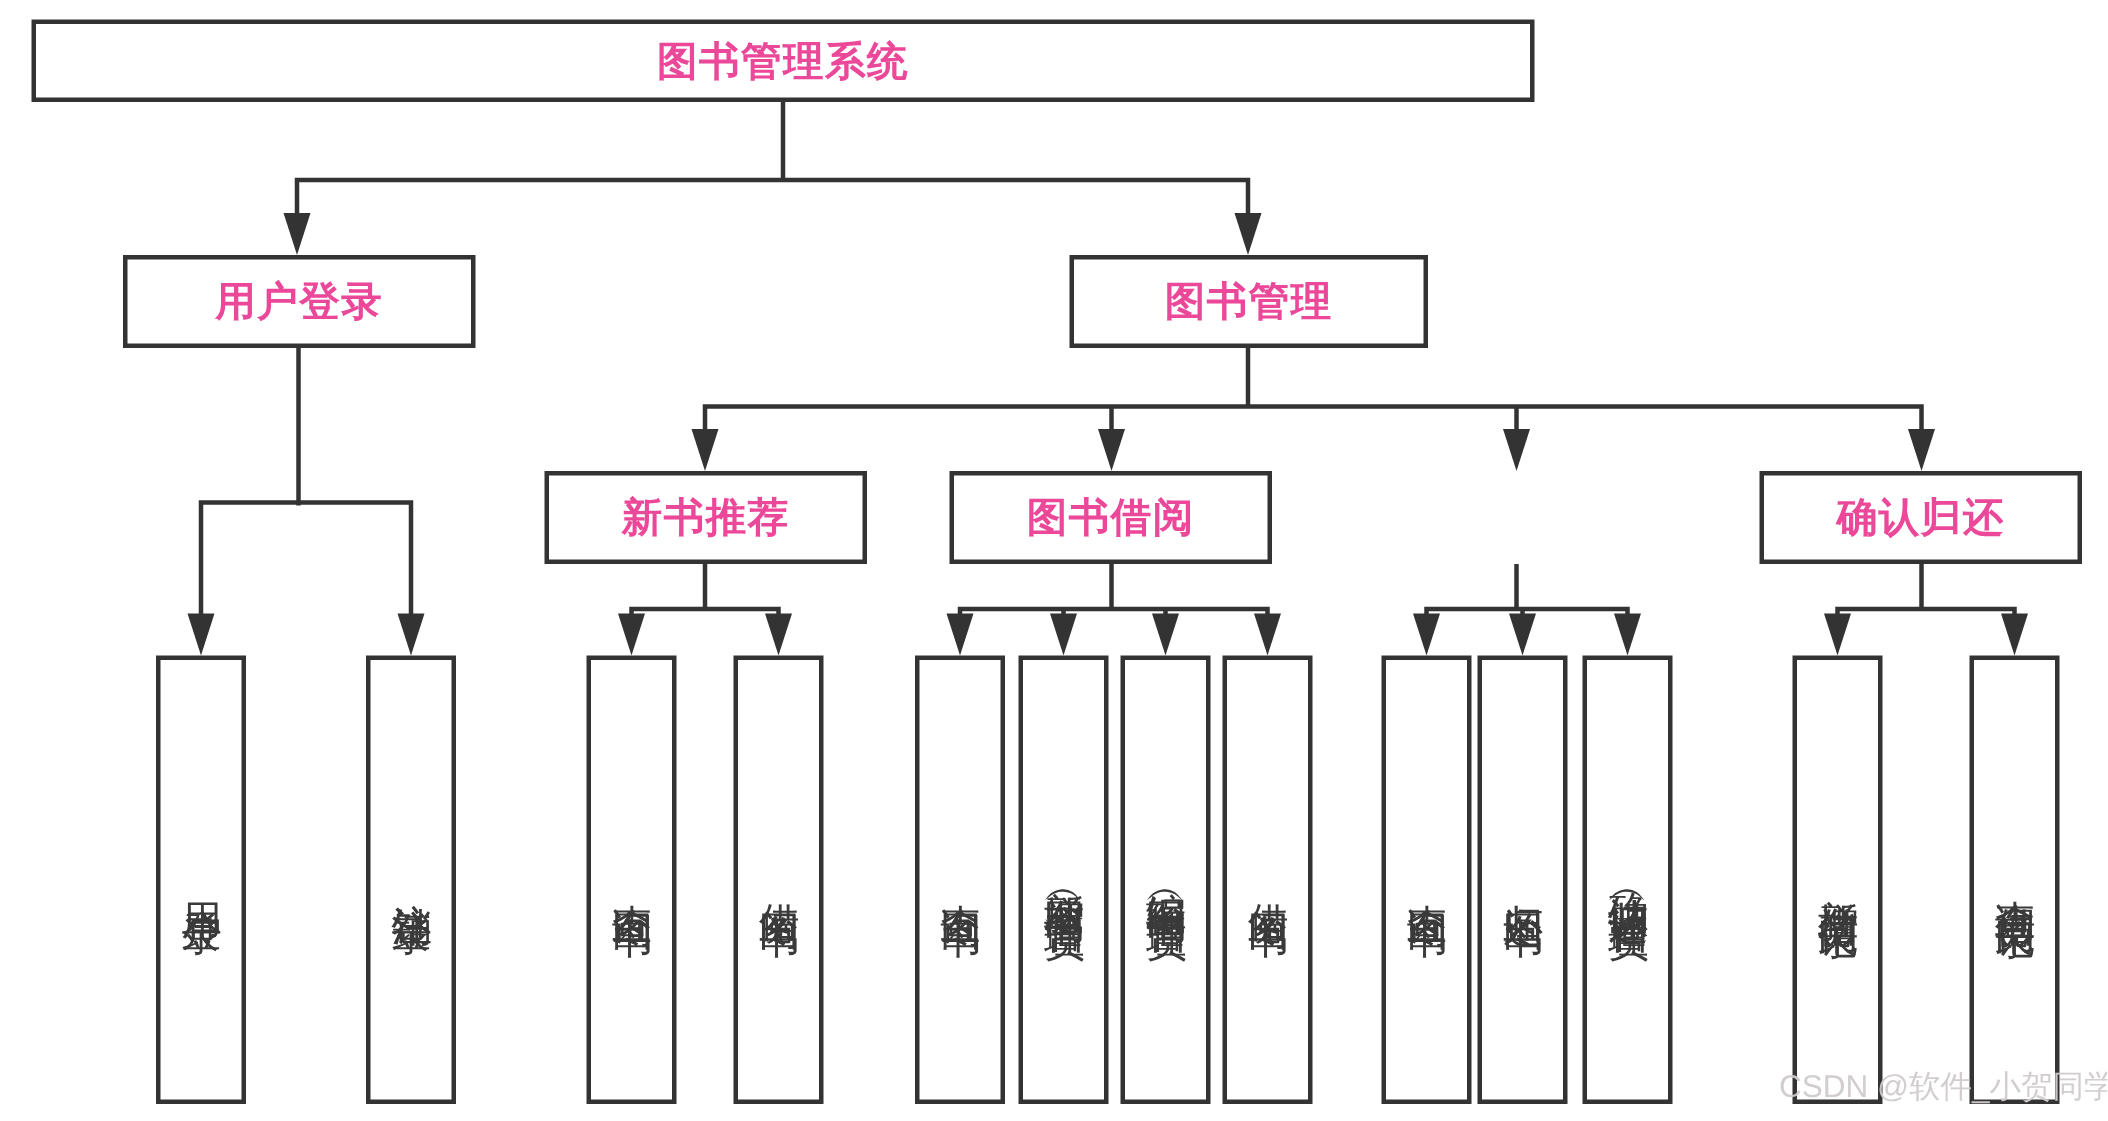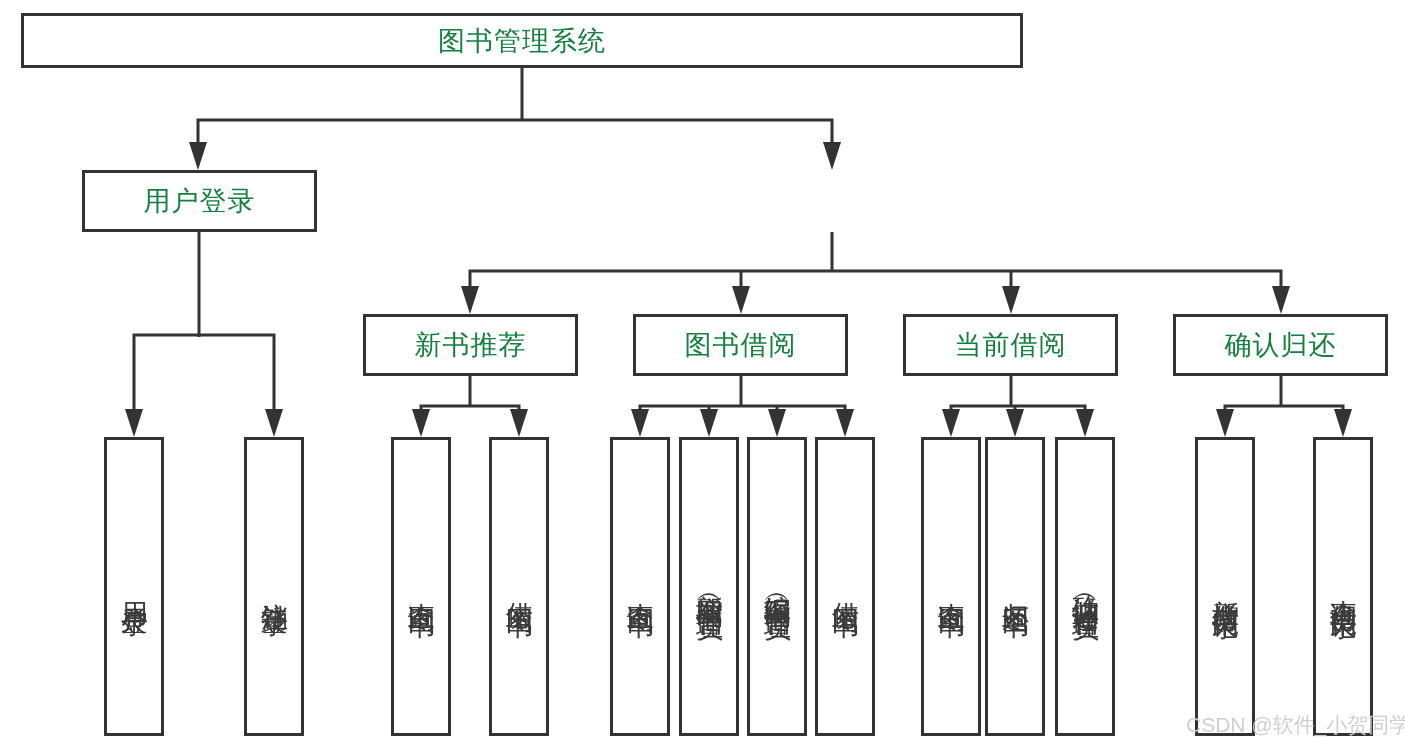--- a/index.html
+++ b/index.html
@@ -18,21 +18,22 @@
     box-sizing:border-box;
     border:3px solid #333333;
     background:#ffffff;
     display:flex;align-items:center;justify-content:center;
     color:#3a3a3a;
   }
   .hlabel{
     font-size:27px;
     letter-spacing:1px;
     white-space:nowrap;
-    color:#15803d;
+    color:#ec4899;
+    font-weight:bold;
   }
   .vlabel{
     writing-mode:vertical-rl;
     text-orientation:mixed;
     font-size:27px;
     letter-spacing:3px;
     line-height:1;
     white-space:nowrap;
     color:#3a3a3a;
   }
@@ -101,29 +102,29 @@
     <polygon points="1334,409 1352,409 1343,437"></polygon>
   </svg>
 
   <div class="box" style="left:21px;top:13px;width:1002px;height:55px">
     <span class="hlabel">图书管理系统</span>
   </div>
 
   <div class="box" style="left:82px;top:170px;width:235px;height:62px">
     <span class="hlabel">用户登录</span>
   </div>
+  <div class="box" style="left:713px;top:170px;width:239px;height:62px">
+    <span class="hlabel">图书管理</span>
+  </div>
 
   <div class="box" style="left:363px;top:314px;width:215px;height:62px">
     <span class="hlabel">新书推荐</span>
   </div>
   <div class="box" style="left:633px;top:314px;width:215px;height:62px">
     <span class="hlabel">图书借阅</span>
-  </div>
-  <div class="box" style="left:903px;top:314px;width:215px;height:62px">
-    <span class="hlabel">当前借阅</span>
   </div>
   <div class="box" style="left:1173px;top:314px;width:215px;height:62px">
     <span class="hlabel">确认归还</span>
   </div>
 
   <div class="box" style="left:104px;top:437px;width:60px;height:299px">
     <span class="vlabel">用户登录</span>
   </div>
   <div class="box" style="left:244px;top:437px;width:60px;height:299px">
     <span class="vlabel">注销登录</span>

